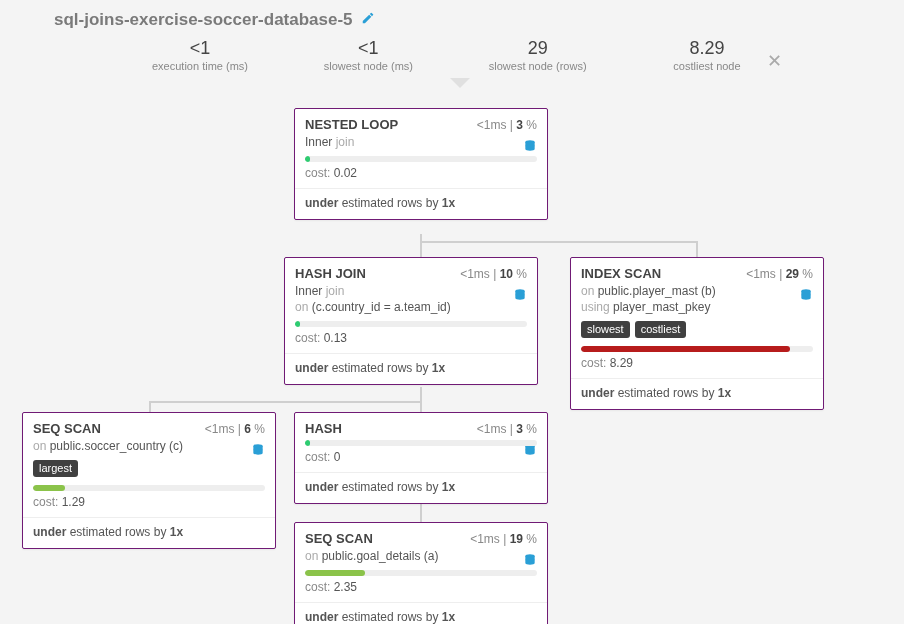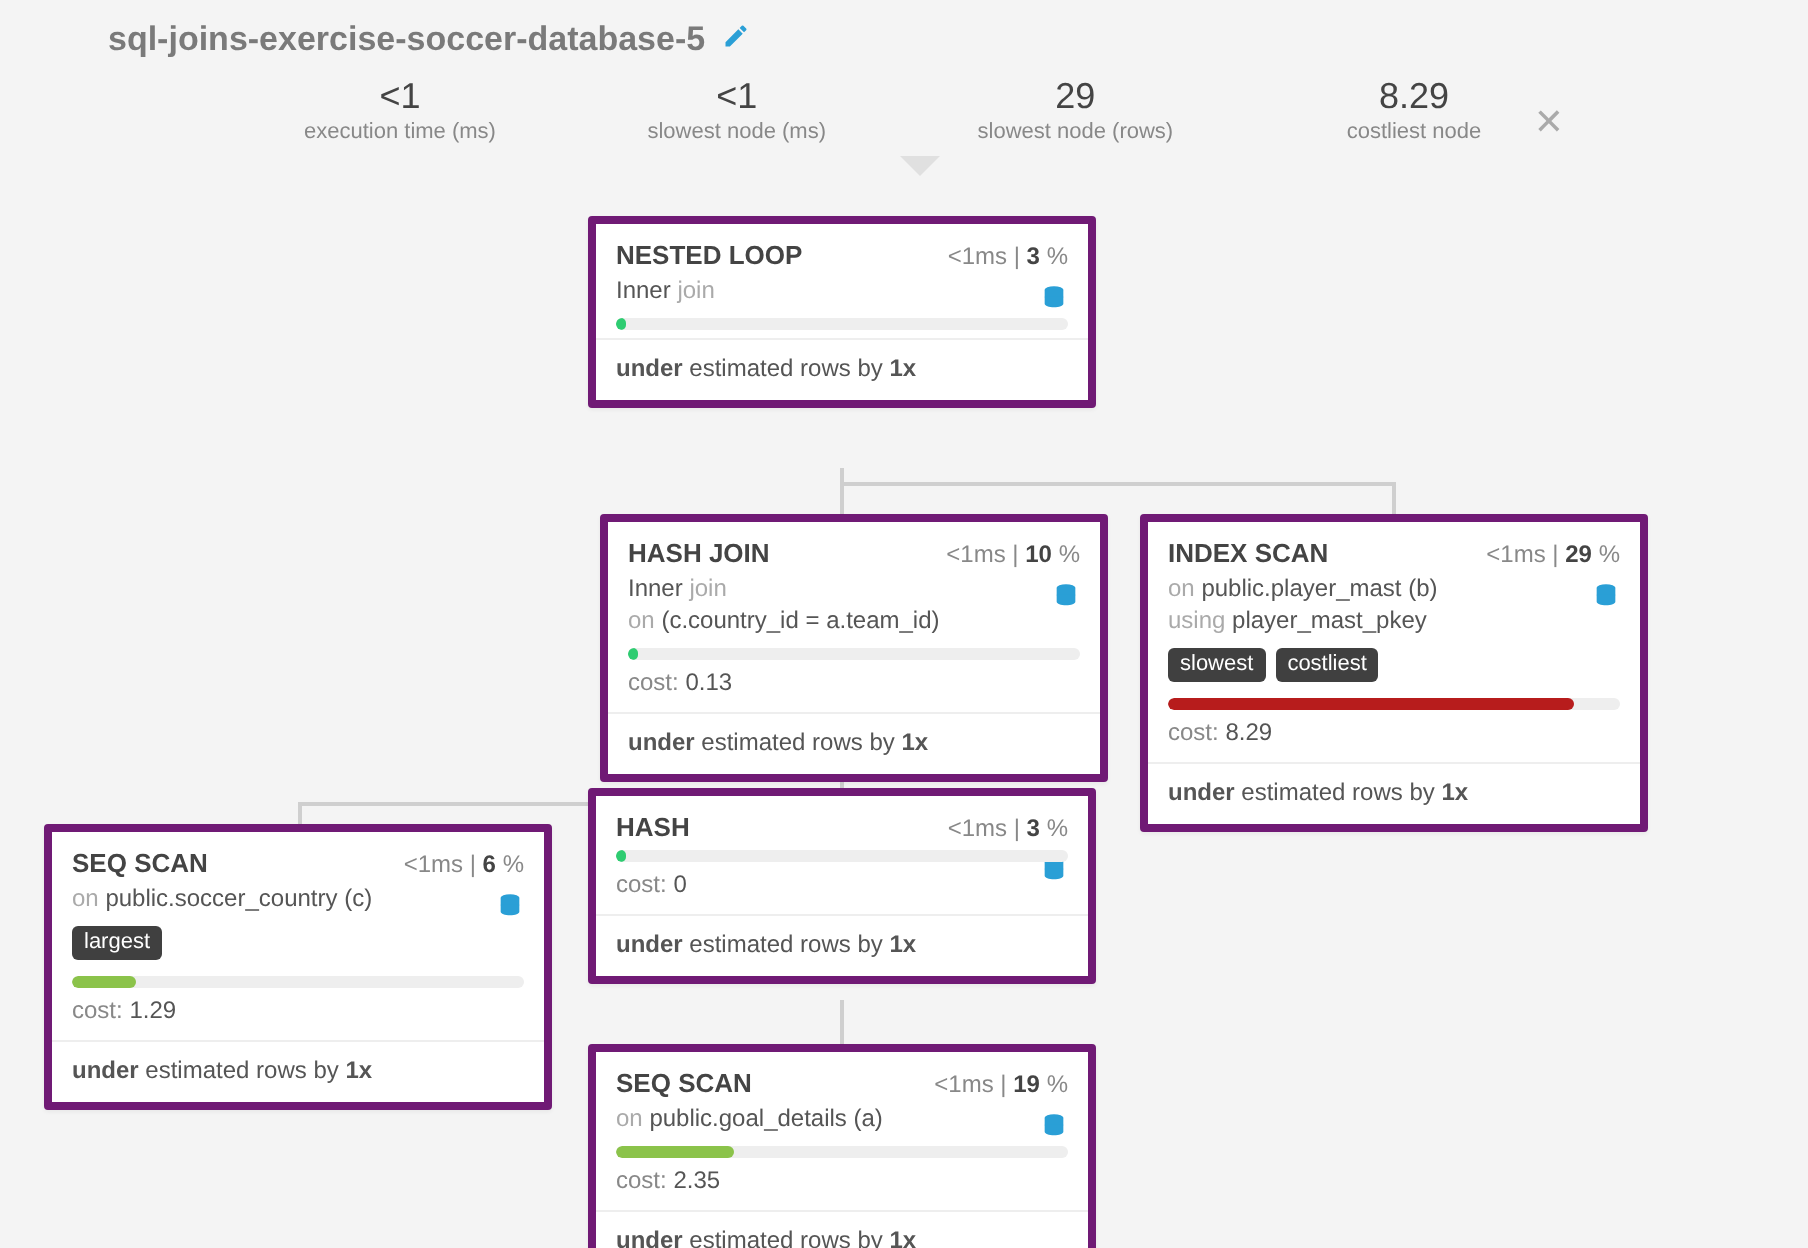--- a/index.html
+++ b/index.html
@@ -71,21 +71,21 @@
   }
   svg.connectors {
     position: absolute;
     left: 0; top: 0;
     width: 904px; height: 520px;
     z-index: 0;
   }
   .node {
     position: absolute;
     background: #fff;
-    border: 4px solid #701a75;
+    border: 1px solid #701a75;
     border-radius: 2px;
     box-shadow: 0 1px 2px rgba(0,0,0,0.05);
     width: 254px;
     z-index: 2;
     font-size: 12px;
     color: #555;
   }
   .node .head {
     display: flex;
     align-items: baseline;
@@ -151,24 +151,24 @@
   .db-icon {
     position: absolute;
     right: 10px;
     top: 30px;
     color: #2a9fd6;
     cursor: pointer;
   }
   .db-icon svg { width: 14px; height: 14px; }
   
   .n1 { left: 294px; top: 16px; }
-  .n2 { left: 300px; top: 165px; }
+  .n2 { left: 284px; top: 165px; }
   .n3 { left: 570px; top: 165px; }
   .n4 { left: 22px;  top: 320px; }
-  .n5 { left: 294px; top: 302px; }
+  .n5 { left: 294px; top: 320px; }
   .n6 { left: 294px; top: 430px; }
 </style>
 </head>
 <body>
 
 <div class="title-row">
   <span>sql-joins-exercise-soccer-database-5</span>
   <span class="pencil">
     <svg width="14" height="14" viewBox="0 0 24 24" fill="currentColor">
         <path d="M3 17.25V21h3.75l11-11-3.75-3.75-11 11zM20.7 7.04a1 1 0 0 0 0-1.41l-2.34-2.34a1 1 0 0 0-1.41 0l-1.83 1.83 3.75 3.75 1.83-1.83z"></path>
@@ -215,20 +215,21 @@
       </div>
       <div class="sub">Inner <span class="dim">join</span></div>
       <span class="db-icon"><svg viewBox="0 0 24 24" fill="currentColor">
           <ellipse cx="12" cy="5" rx="8" ry="3"></ellipse>
           <path d="M4 5v6c0 1.66 3.58 3 8 3s8-1.34 8-3V5"></path>
           <path d="M4 11v6c0 1.66 3.58 3 8 3s8-1.34 8-3v-6"></path>
         </svg></span>
       <div class="bar-wrap">
         <div class="bar-fill" style="background:#2ecc71;width:2%"></div>
       </div>
+      <div class="cost">cost: <span class="v">0.02</span></div>
       <hr>
       <div class="est"><b>under</b> estimated rows by <b>1x</b></div>
     </div>
   <div class="node n2">
       <div class="head">
         <span class="name">HASH JOIN</span>
         <span class="stats">&lt;1ms | <b>10</b> %</span>
       </div>
       <div class="sub">Inner <span class="dim">join</span><br><span class="dim">on</span> (c.country_id = a.team_id)</div>
       <span class="db-icon"><svg viewBox="0 0 24 24" fill="currentColor">

